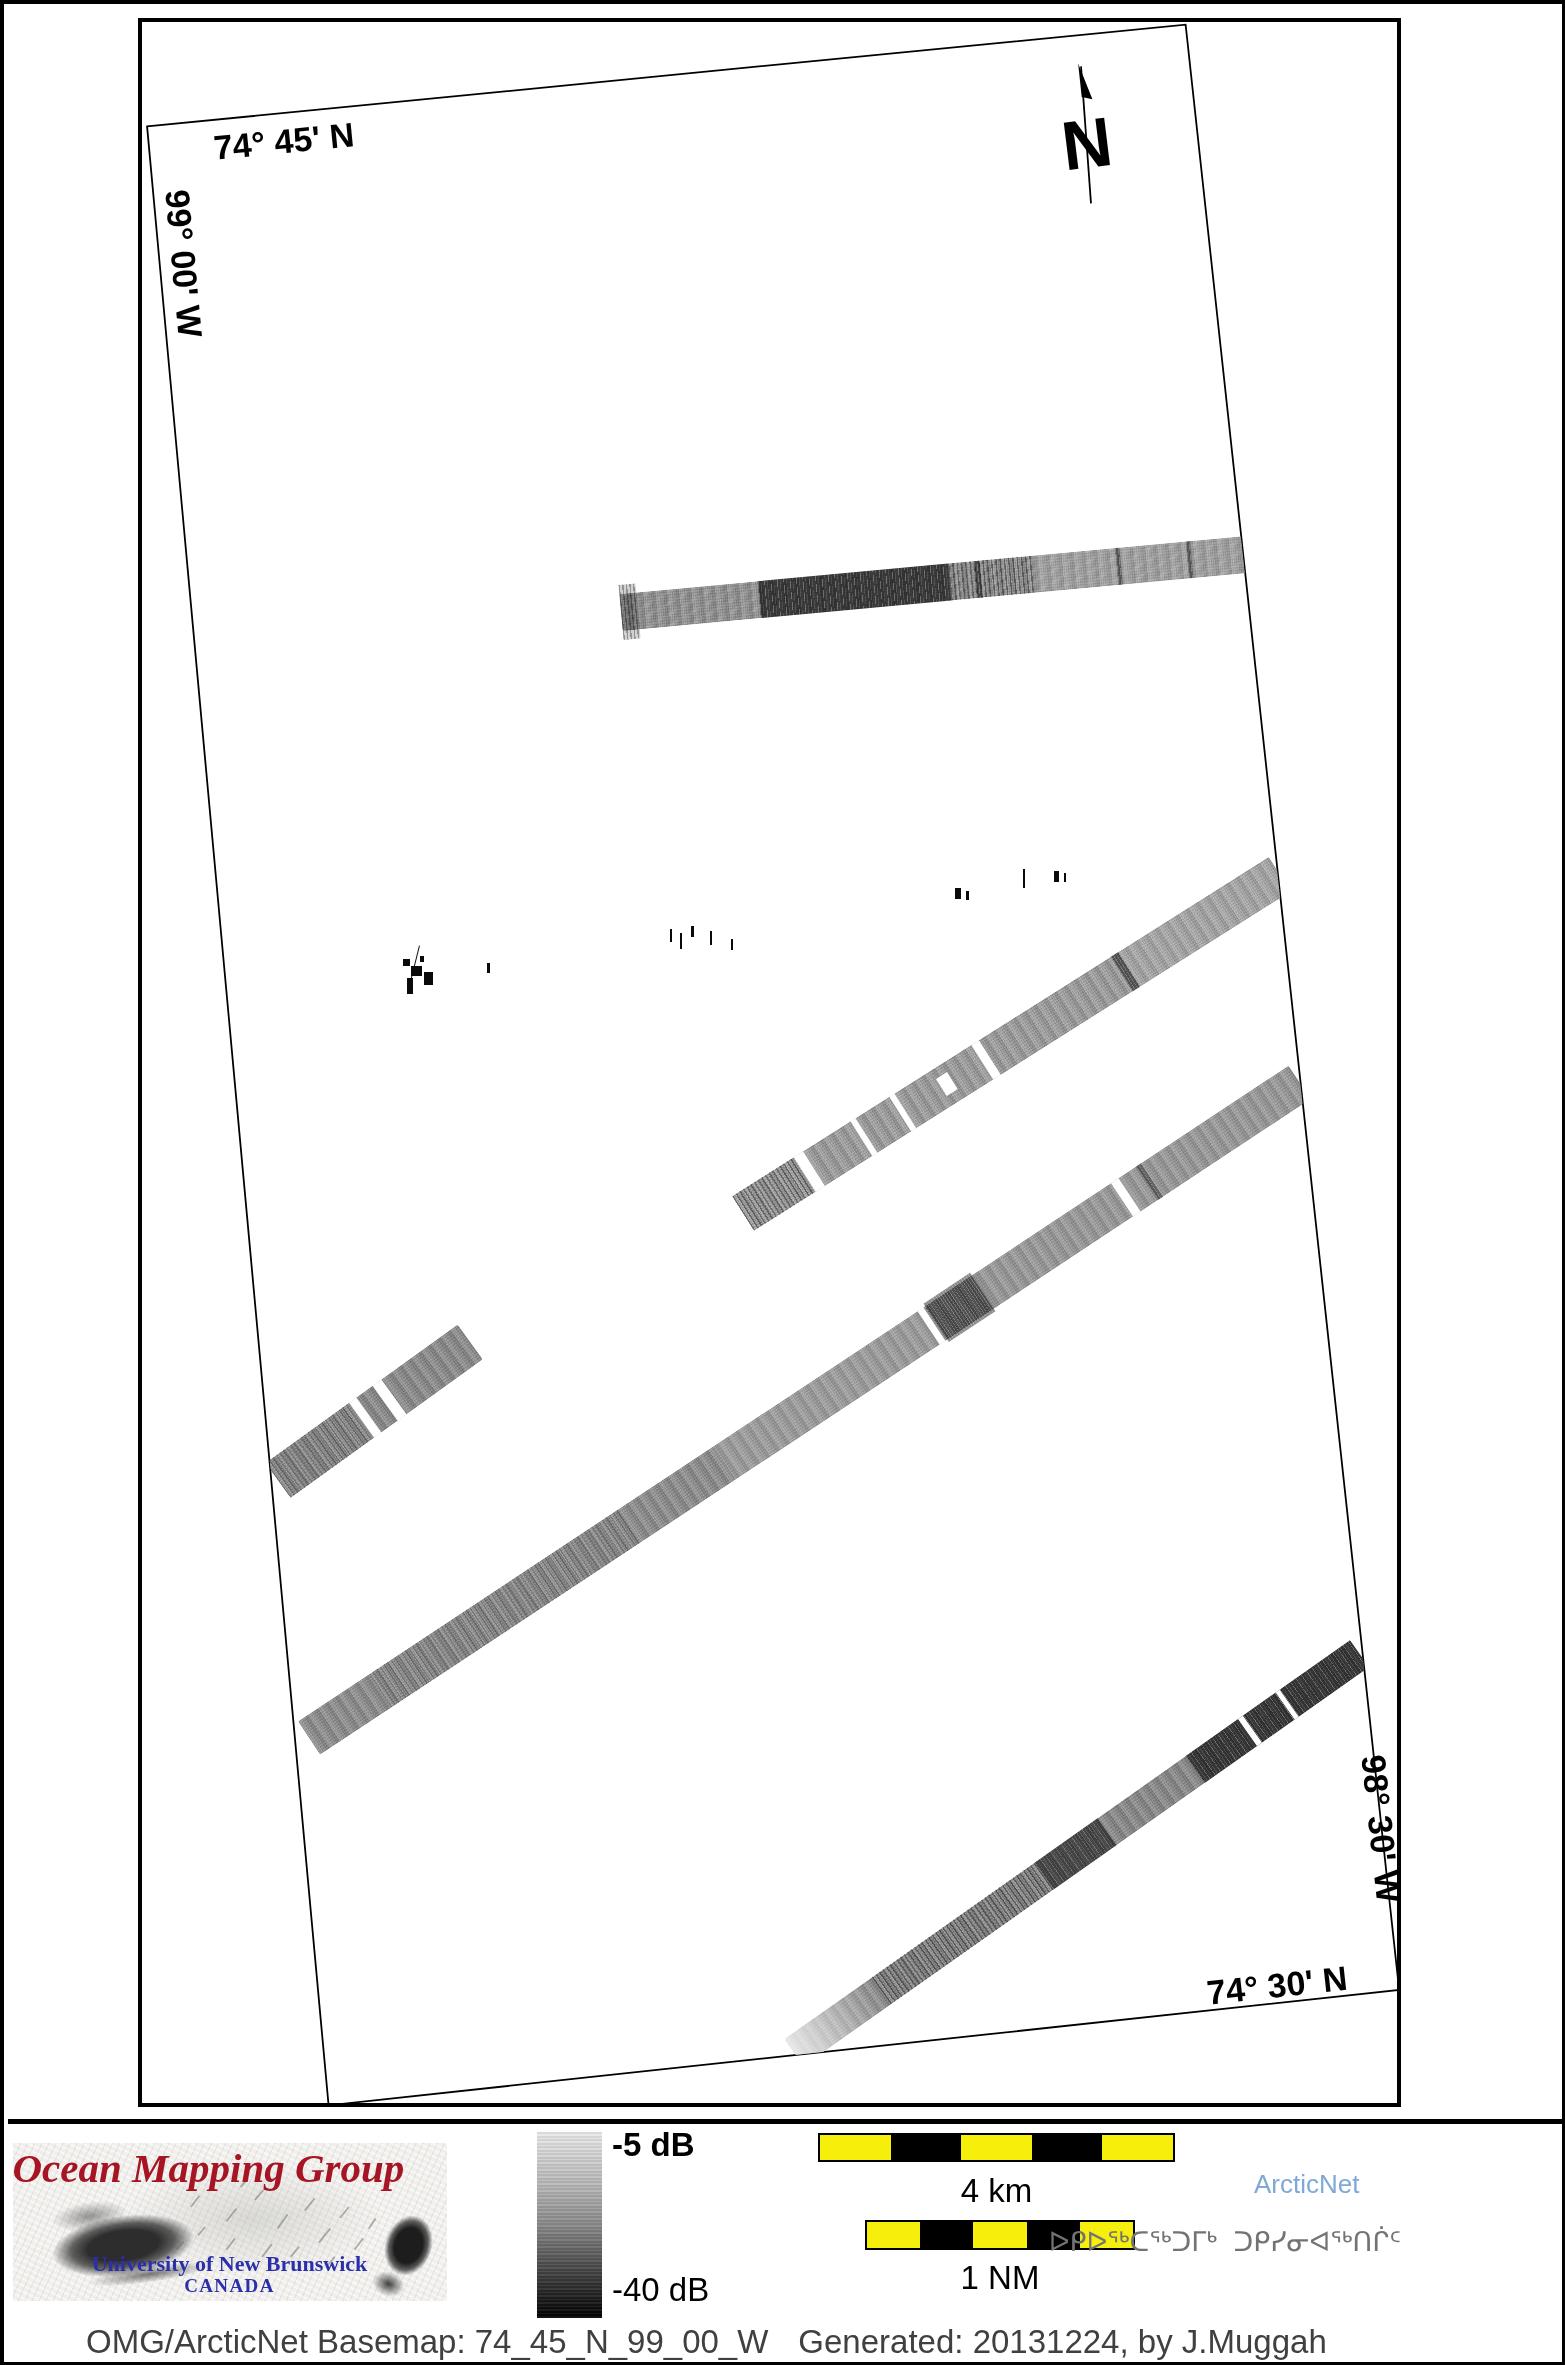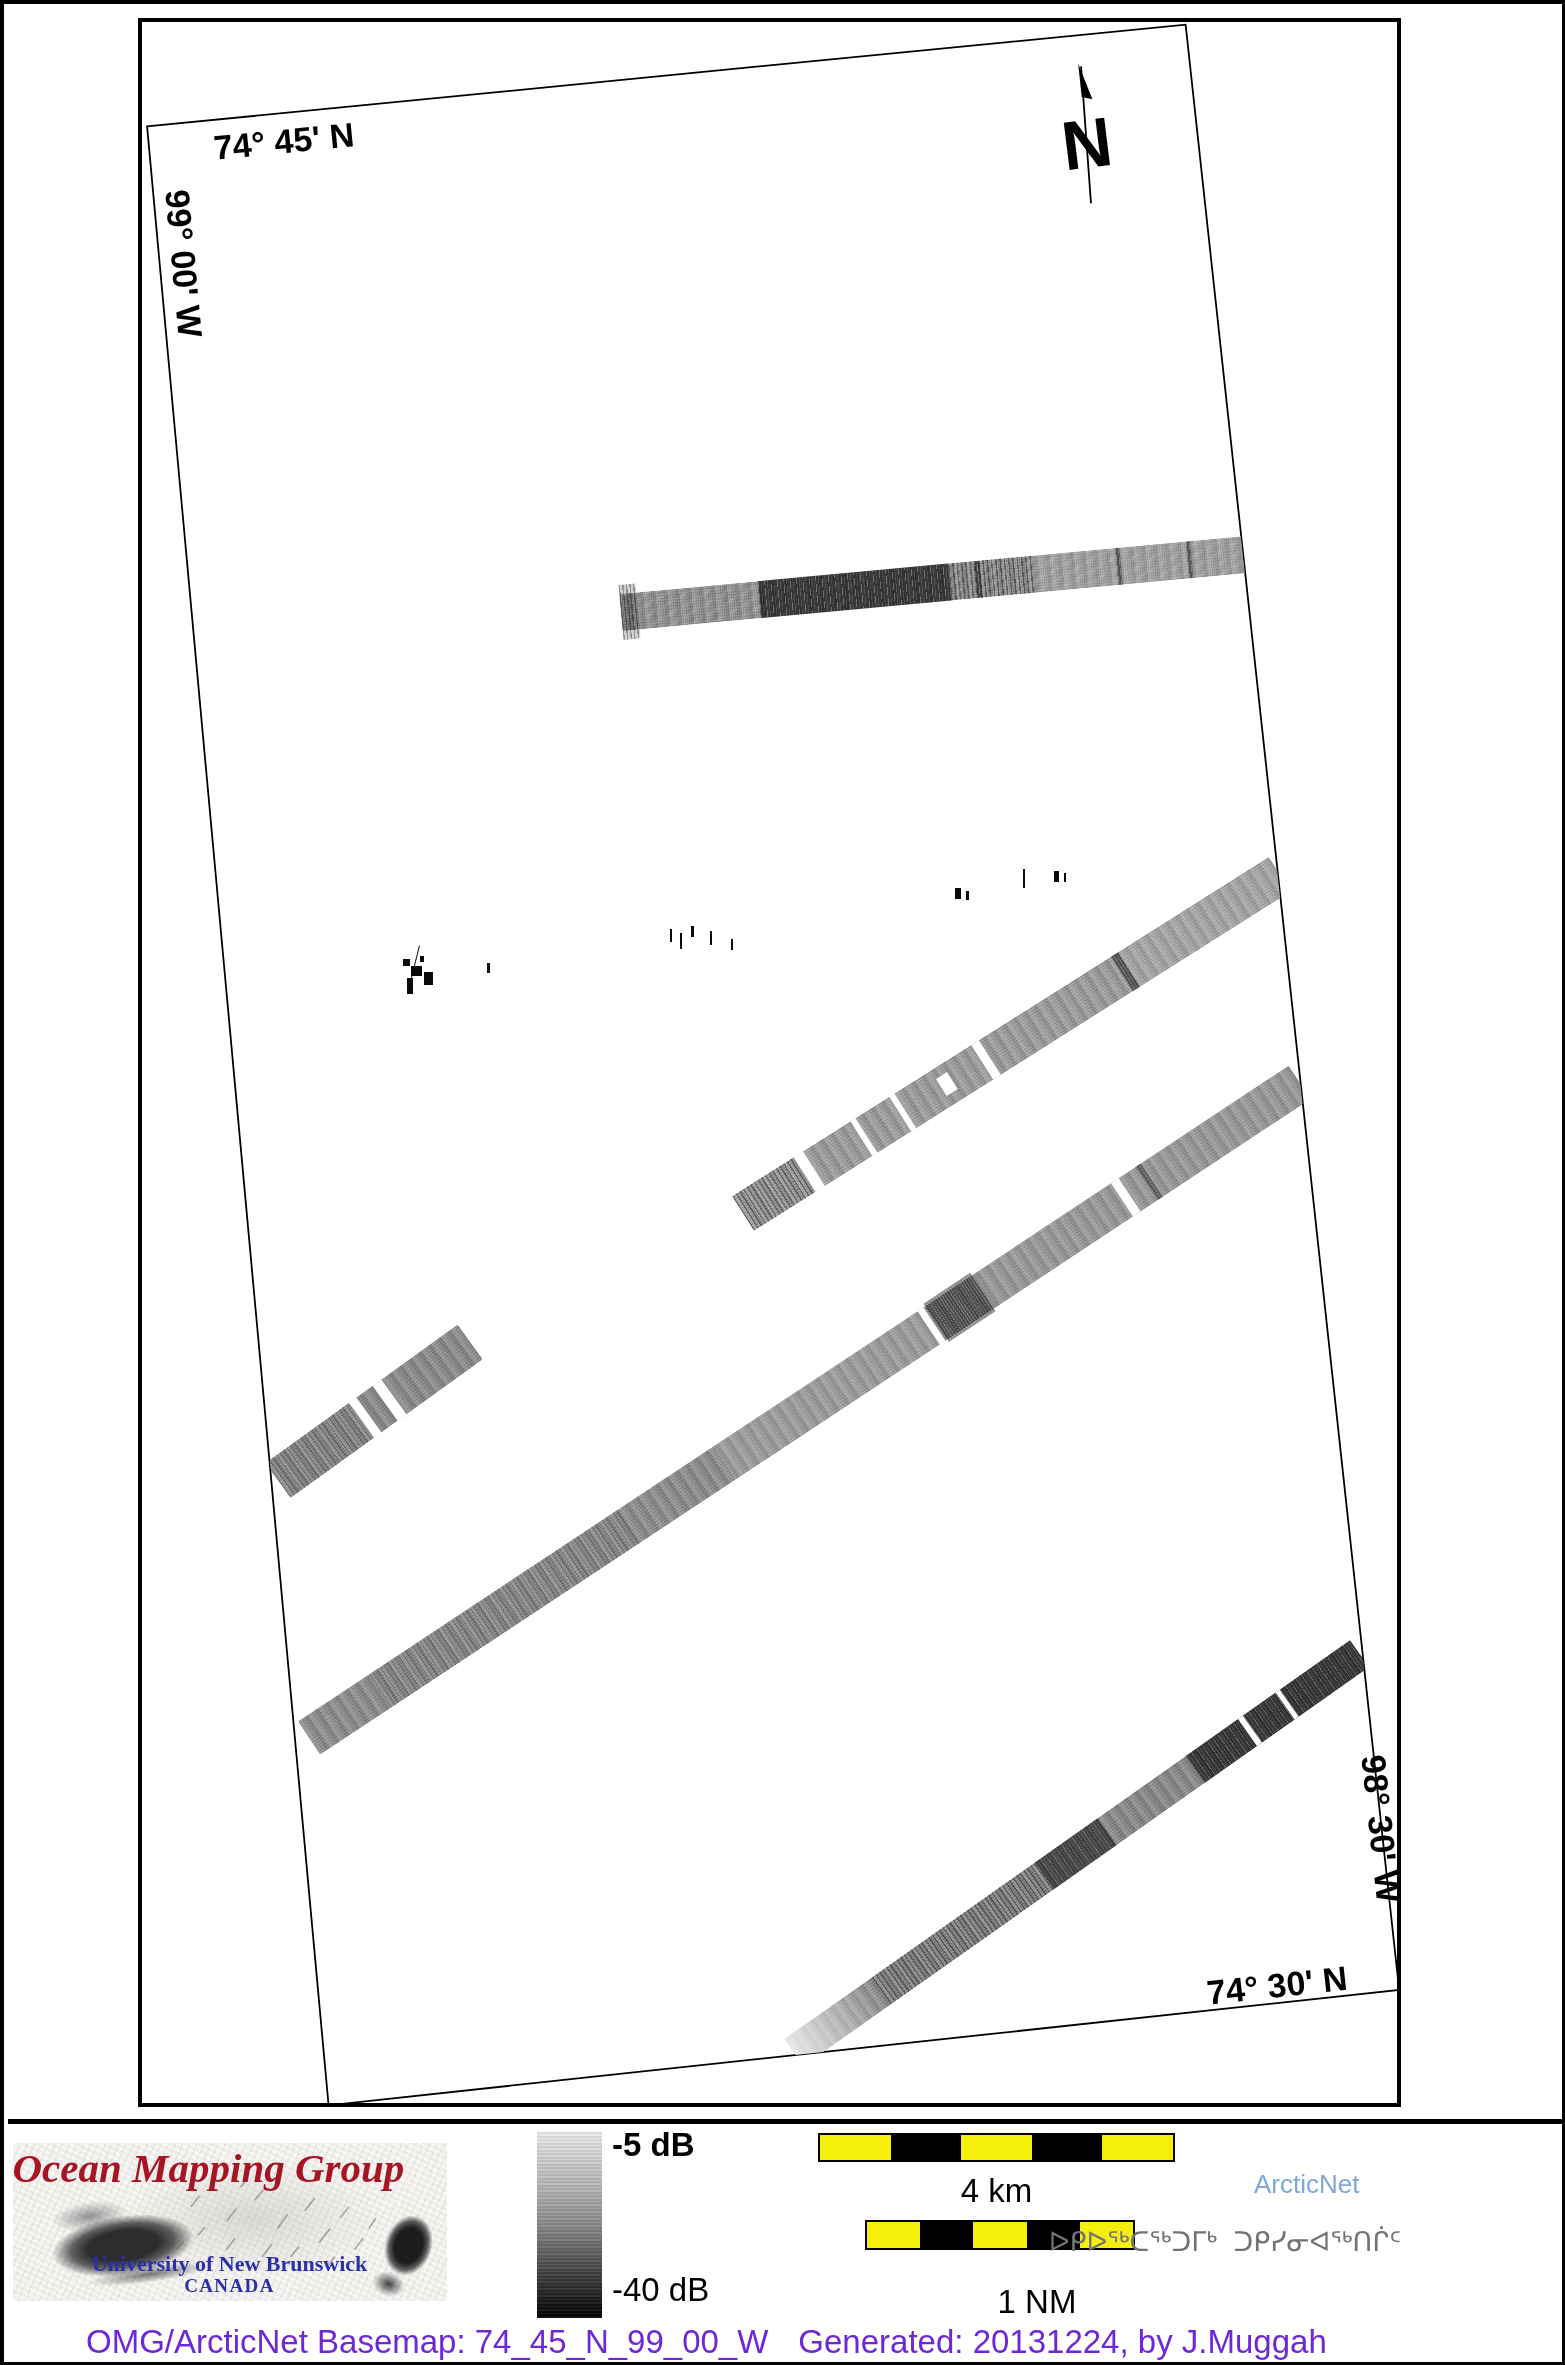--- a/index.html
+++ b/index.html
@@ -82,27 +82,27 @@
   #db-min{left:608px;top:2267px;}
 
   .scalebar{position:absolute;display:flex;border:2.1px solid #000;box-sizing:border-box;}
   .scalebar>div{flex:1;}
   .seg-y{background:#f6ef0c;}
   .seg-k{background:#000;}
   #bar-km{left:814px;top:2129px;width:357px;height:28.5px;}
   #bar-nm{left:861px;top:2216px;width:270px;height:30px;}
   .bar-label{position:absolute;text-align:center;font-size:33px;color:#000;}
   #lbl-km{left:814px;width:357px;top:2168px;}
-  #lbl-nm{left:898px;width:270px;top:2255px;margin-top:24px;}
+  #lbl-nm{left:861px;width:270px;top:2255px;}
 
   #arcticnet{position:absolute;left:1250px;top:2165px;font-size:26px;color:#7fa8d8;white-space:nowrap;}
   #inuktitut{position:absolute;left:1025px;top:2222px;width:372px;text-align:right;
     font-family:Liberation Mono, monospace;font-size:27px;color:#737373;white-space:nowrap;}
 
-  #caption{position:absolute;left:82px;top:2319px;font-size:33px;color:#6d28d9;white-space:nowrap;}
+  #caption{position:absolute;left:82px;top:2319px;font-size:33px;color:#404040;white-space:nowrap;}
   #caption .cap2{margin-left:30px;}
 </style>
 </head>
 <body>
 
 <div id="page">
 
   <div id="map-frame"></div>
 
   <svg id="neatline-svg" viewBox="0 0 2200 2960">

